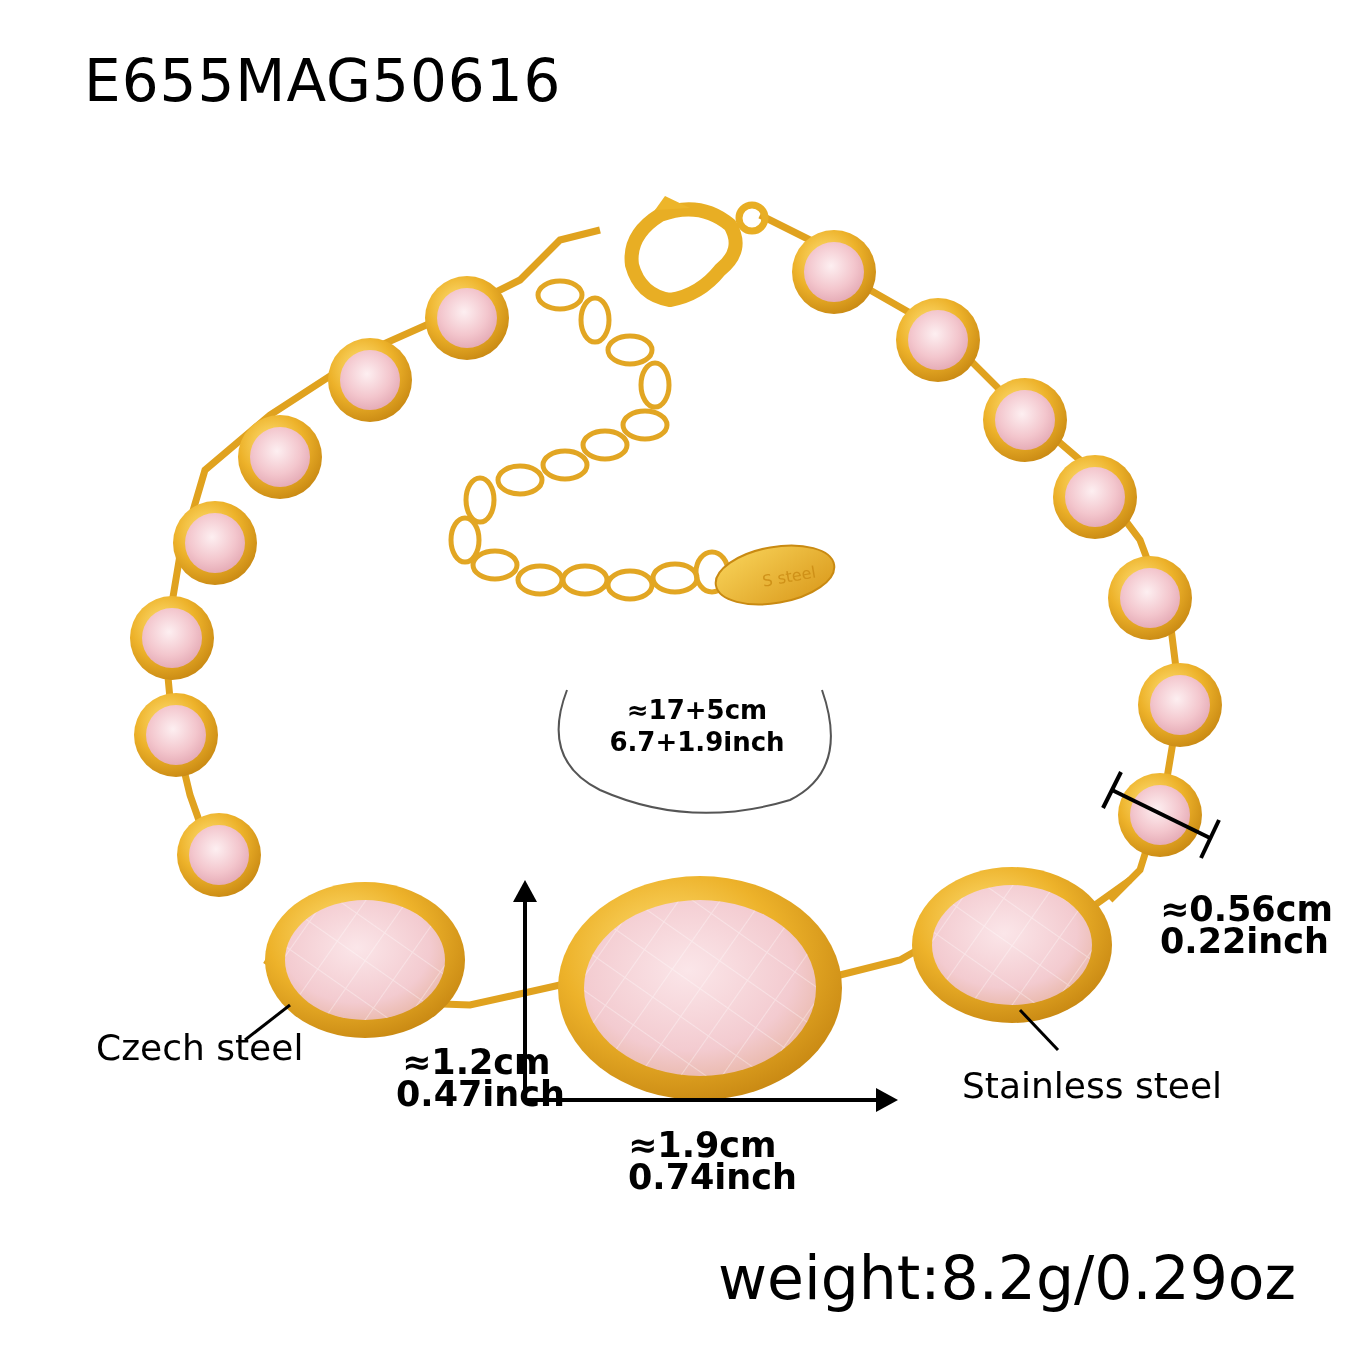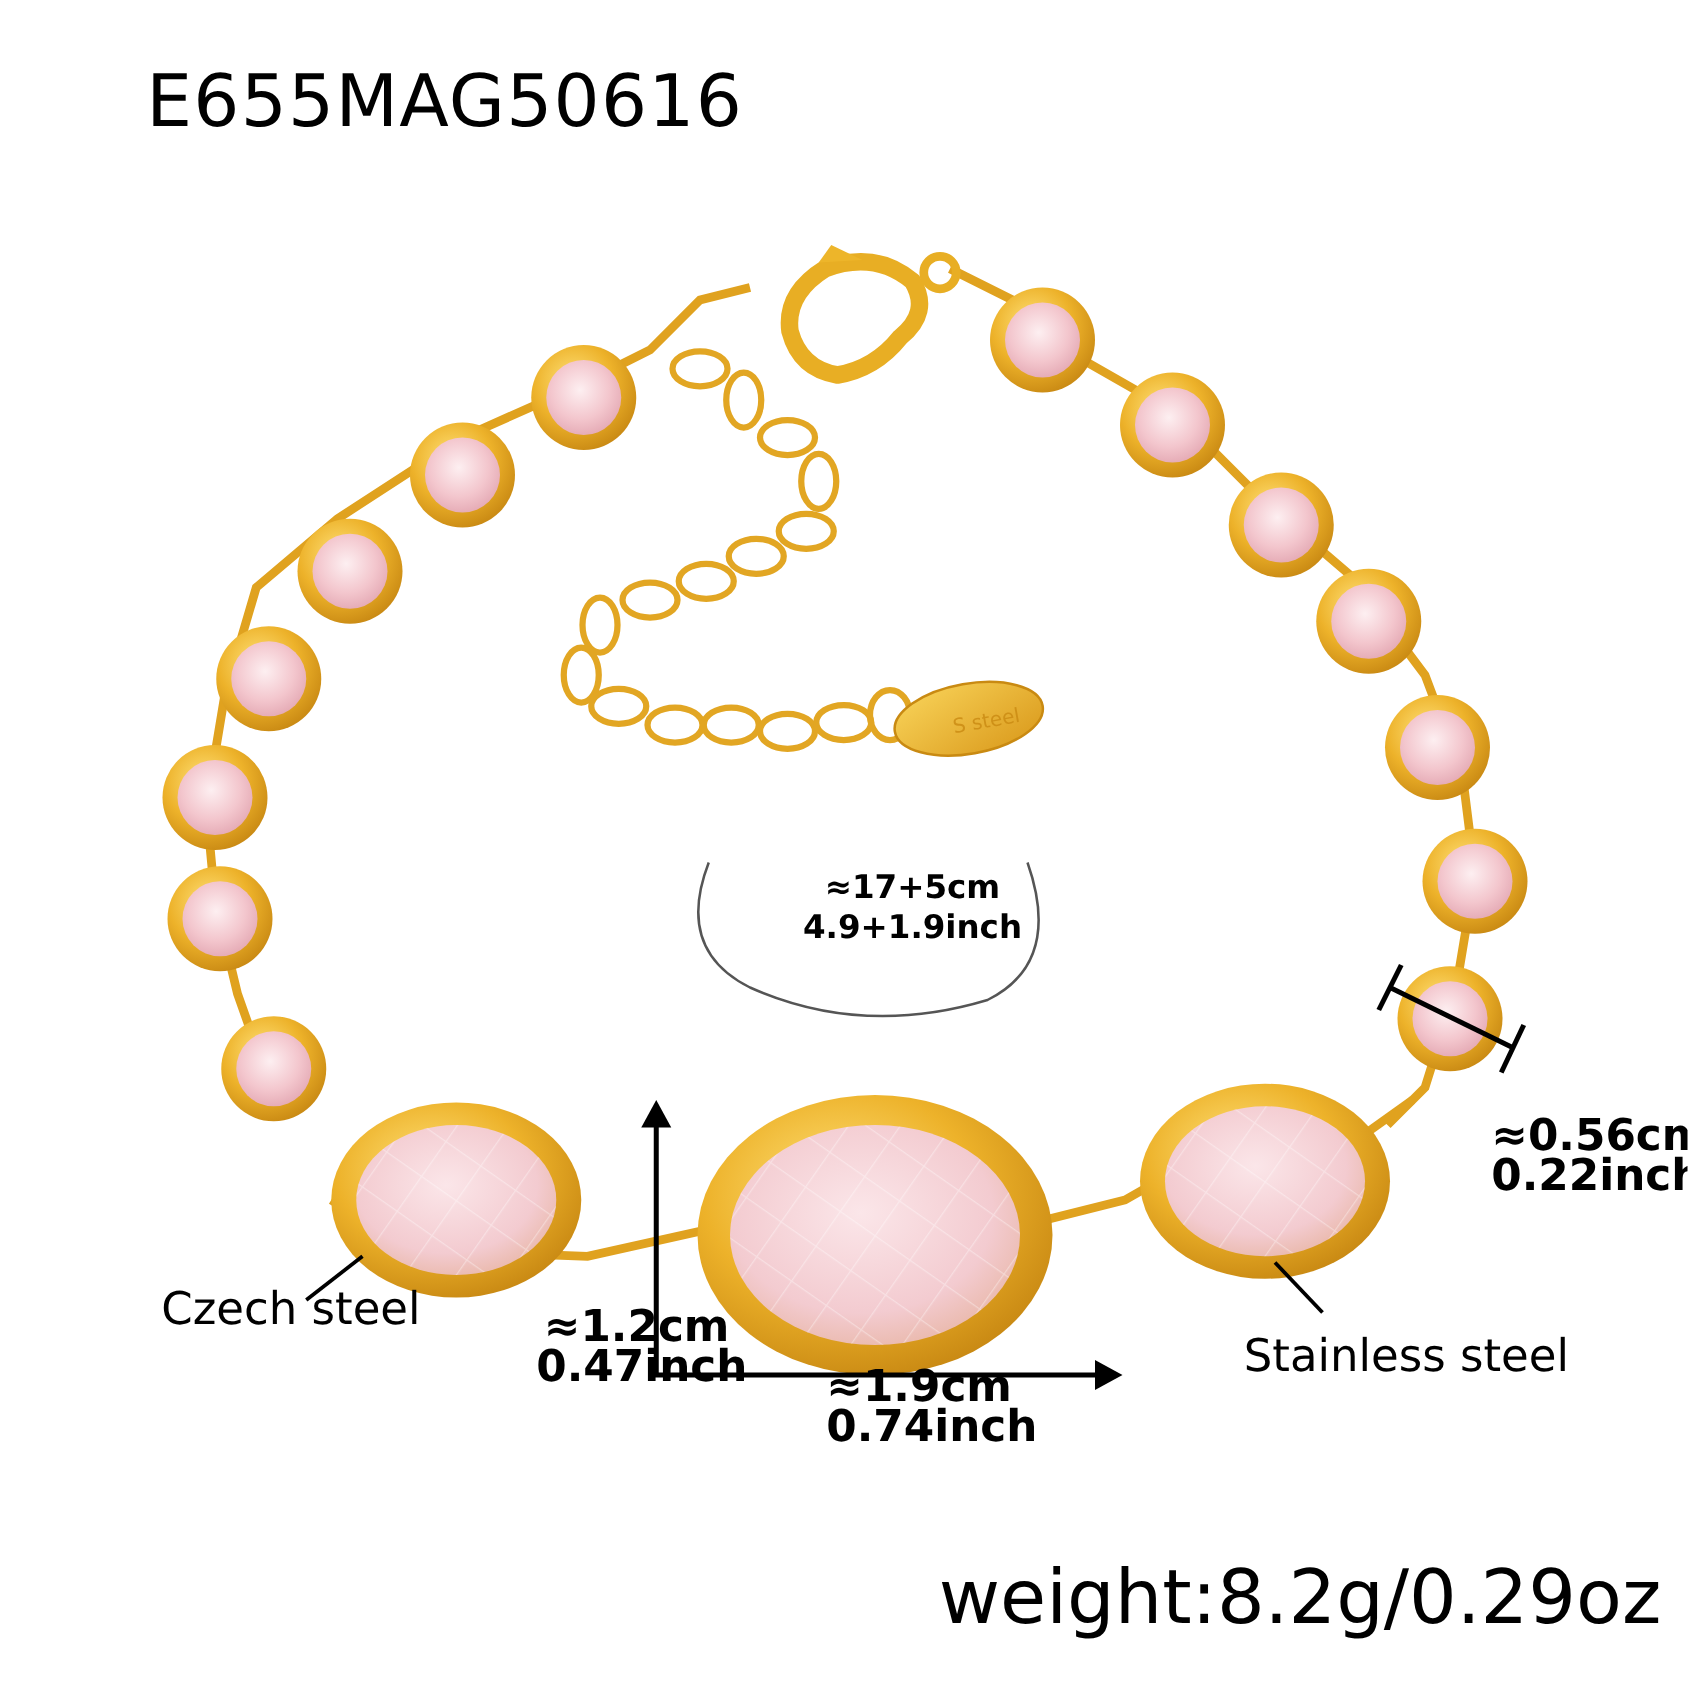--- a/index.html
+++ b/index.html
@@ -1,18 +1,18 @@
 <!DOCTYPE html>
 <html><head>
 <meta charset="utf-8">
 <style>
   html, body { margin: 0; padding: 0; background: #ffffff; }
   body { width: 1350px; height: 1350px; position: relative; overflow: hidden;
          font-family: "DejaVu Sans", "Liberation Sans", sans-serif; color: #000; }
-  .abs { position: absolute; margin-left: 33px; }
+  .abs { position: absolute; }
   .sku { left: 84px; top: 52px; font-size: 58px; letter-spacing: 1px; line-height: 1; font-weight: 500; }
   .label { font-size: 36px; line-height: 1; white-space: nowrap; }
   .dim { font-size: 35px; line-height: 32px; white-space: nowrap; font-weight: 600; }
   .dim span { display: block; }
   .center { text-align: center; }
   .weight { left: 718px; top: 1248px; font-size: 60px; line-height: 1; white-space: nowrap; font-weight: 500; }
   svg.art { position: absolute; left: 0; top: 0; }
 </style>
 </head>
 <body>
@@ -176,34 +176,34 @@
     <line x1="523" y1="1100" x2="880" y2="1100"></line>
     <polygon points="876,1088 876,1112 898,1100" stroke="none"></polygon>
   </g>
 
   <line x1="290" y1="1005" x2="245" y2="1040" stroke="#000" stroke-width="3"></line>
   <line x1="1020" y1="1010" x2="1058" y2="1050" stroke="#000" stroke-width="3"></line>
 </svg>
 
 <div class="abs dim center" style="left:592px; top:694px; width:210px; font-size:26px;">
   <span>≈17+5cm</span>
-  <span>4.9+1.9inch</span>
+  <span>6.7+1.9inch</span>
 </div>
 
 <div class="abs dim" style="left:1160px; top:893px;">
   <span>≈0.56cm</span>
   <span>0.22inch</span>
 </div>
 
 <div class="abs dim" style="left:396px; top:1046px;">
   <span style="padding-left:6px;">≈1.2cm</span>
   <span>0.47inch</span>
 </div>
 
-<div class="abs dim" style="left:628px; top:1094px;">
+<div class="abs dim" style="left:628px; top:1129px;">
   <span>≈1.9cm</span>
   <span>0.74inch</span>
 </div>
 
 <div class="abs label" style="left:96px; top:1030px;">Czech steel</div>
 <div class="abs label" style="left:962px; top:1068px;">Stainless steel</div>
 
 <div class="abs weight">weight:8.2g/0.29oz</div>
 
 </body></html>

